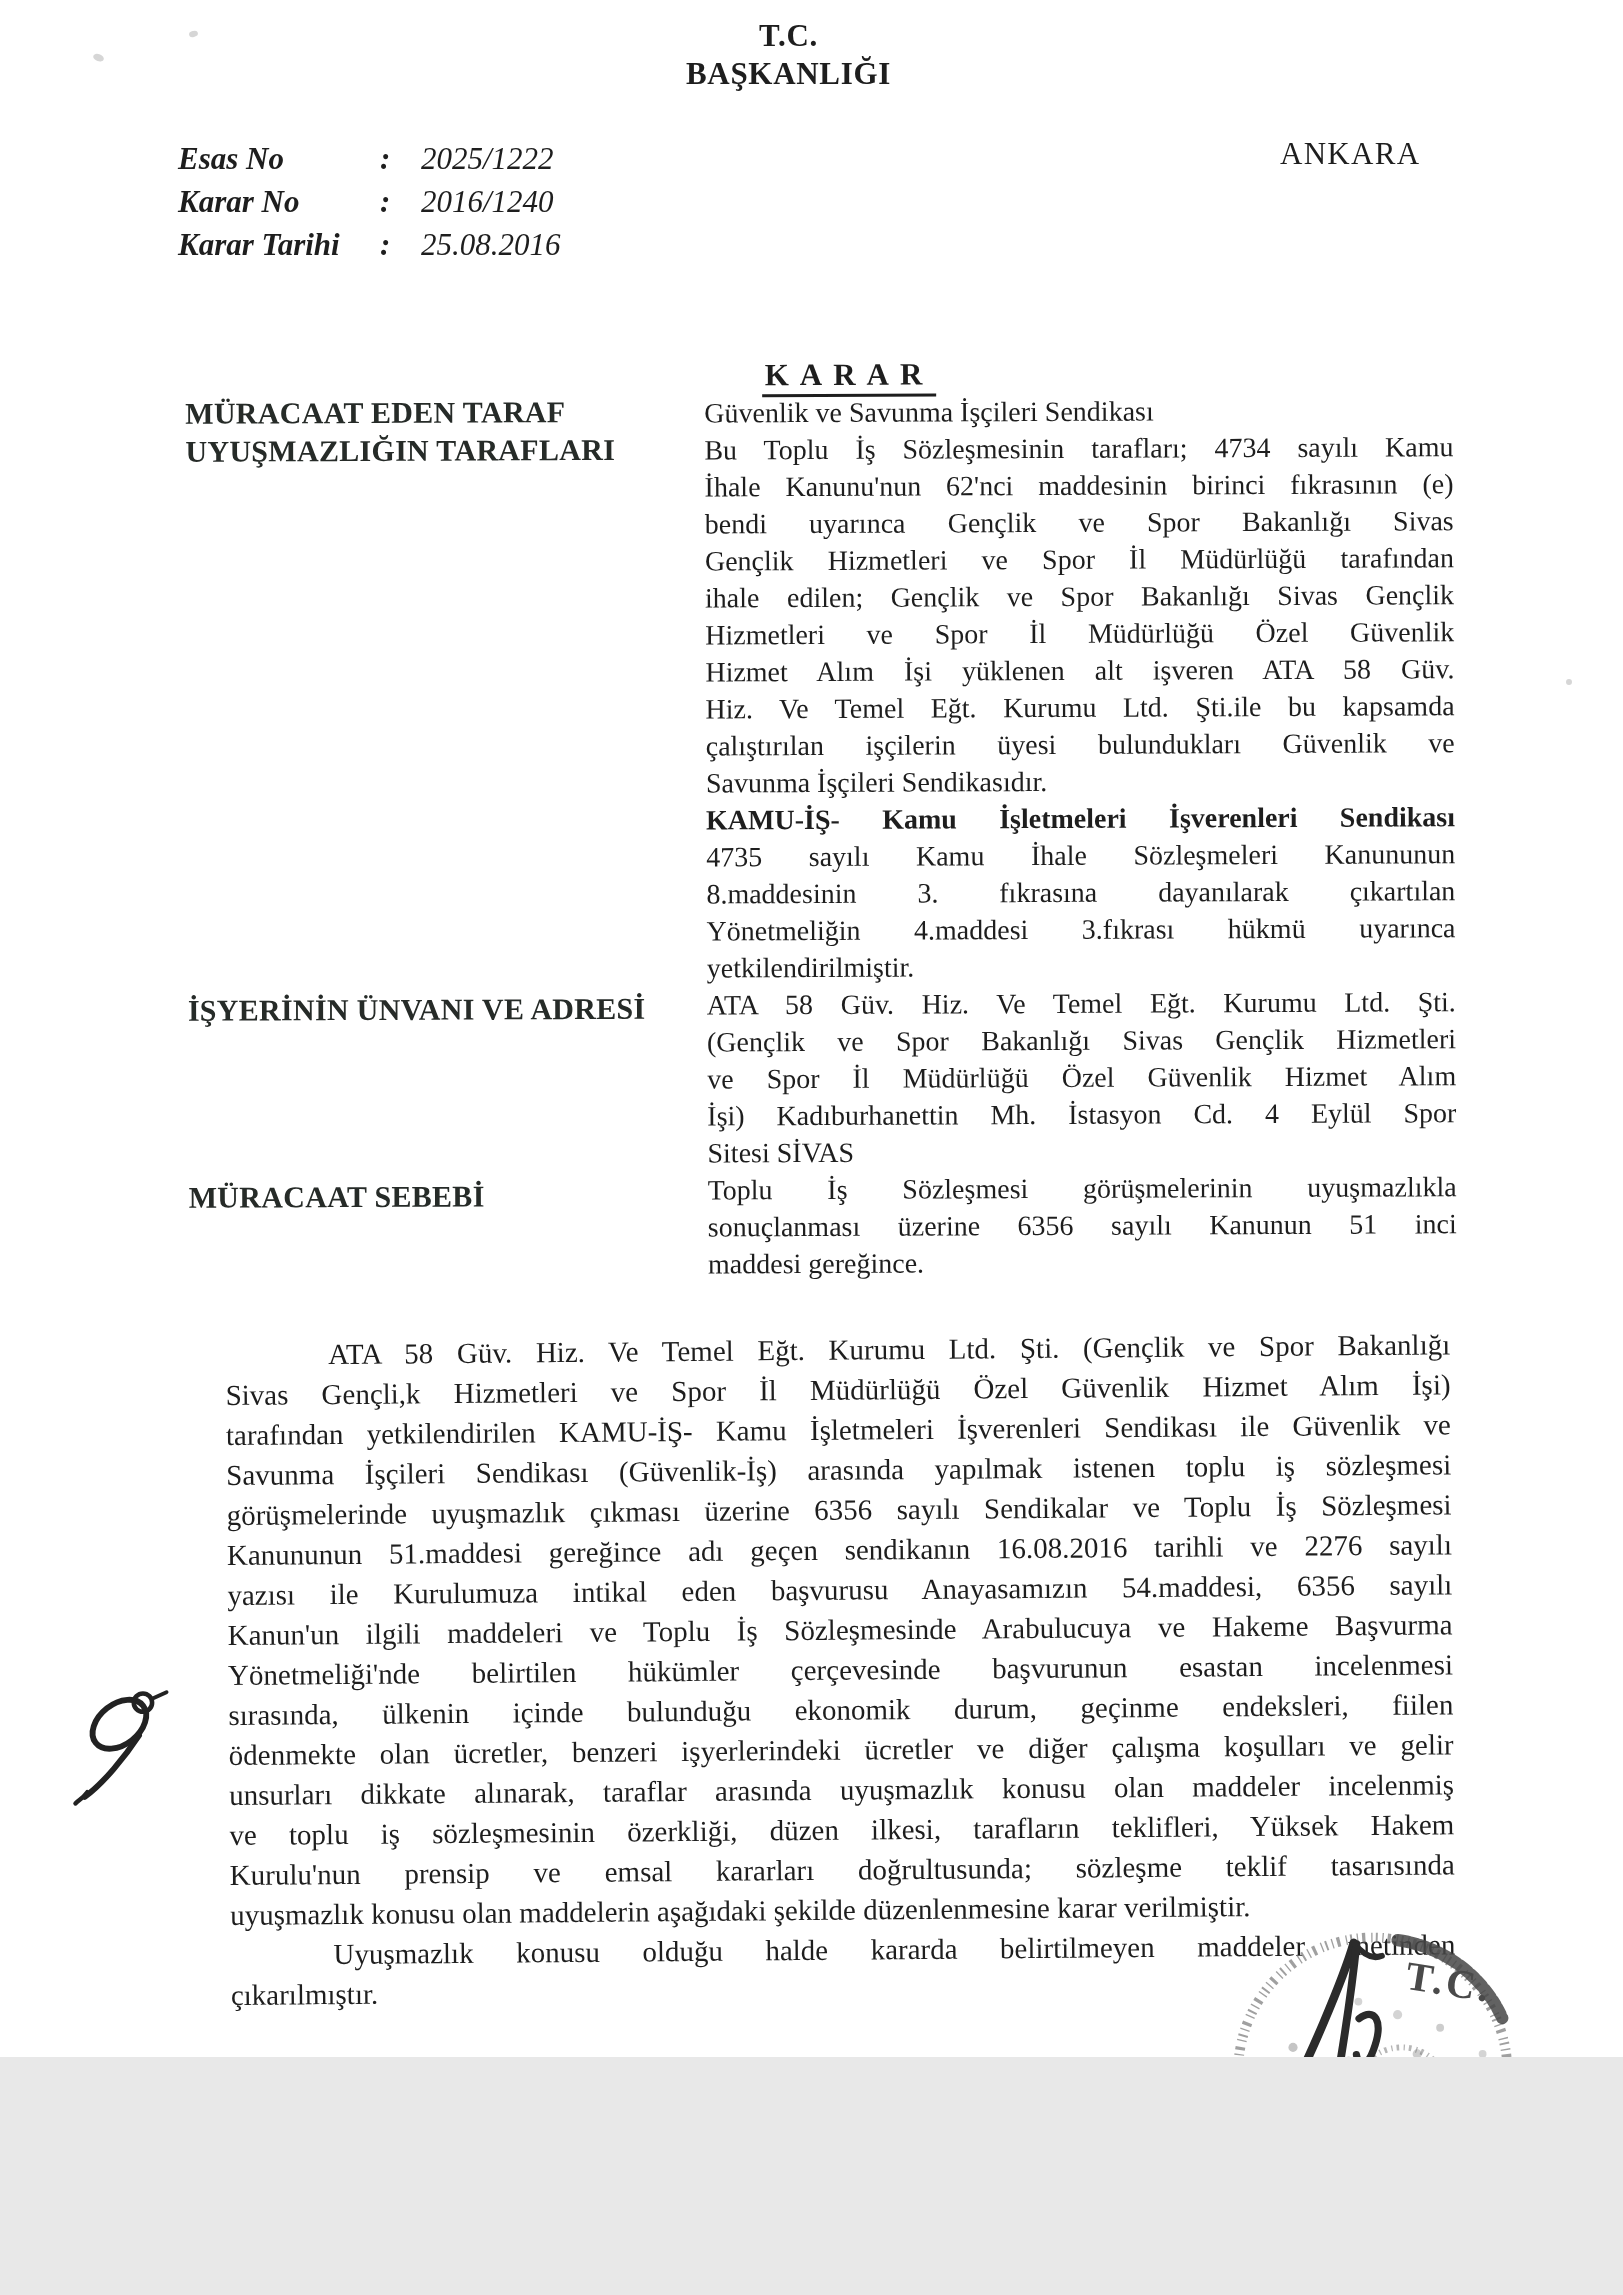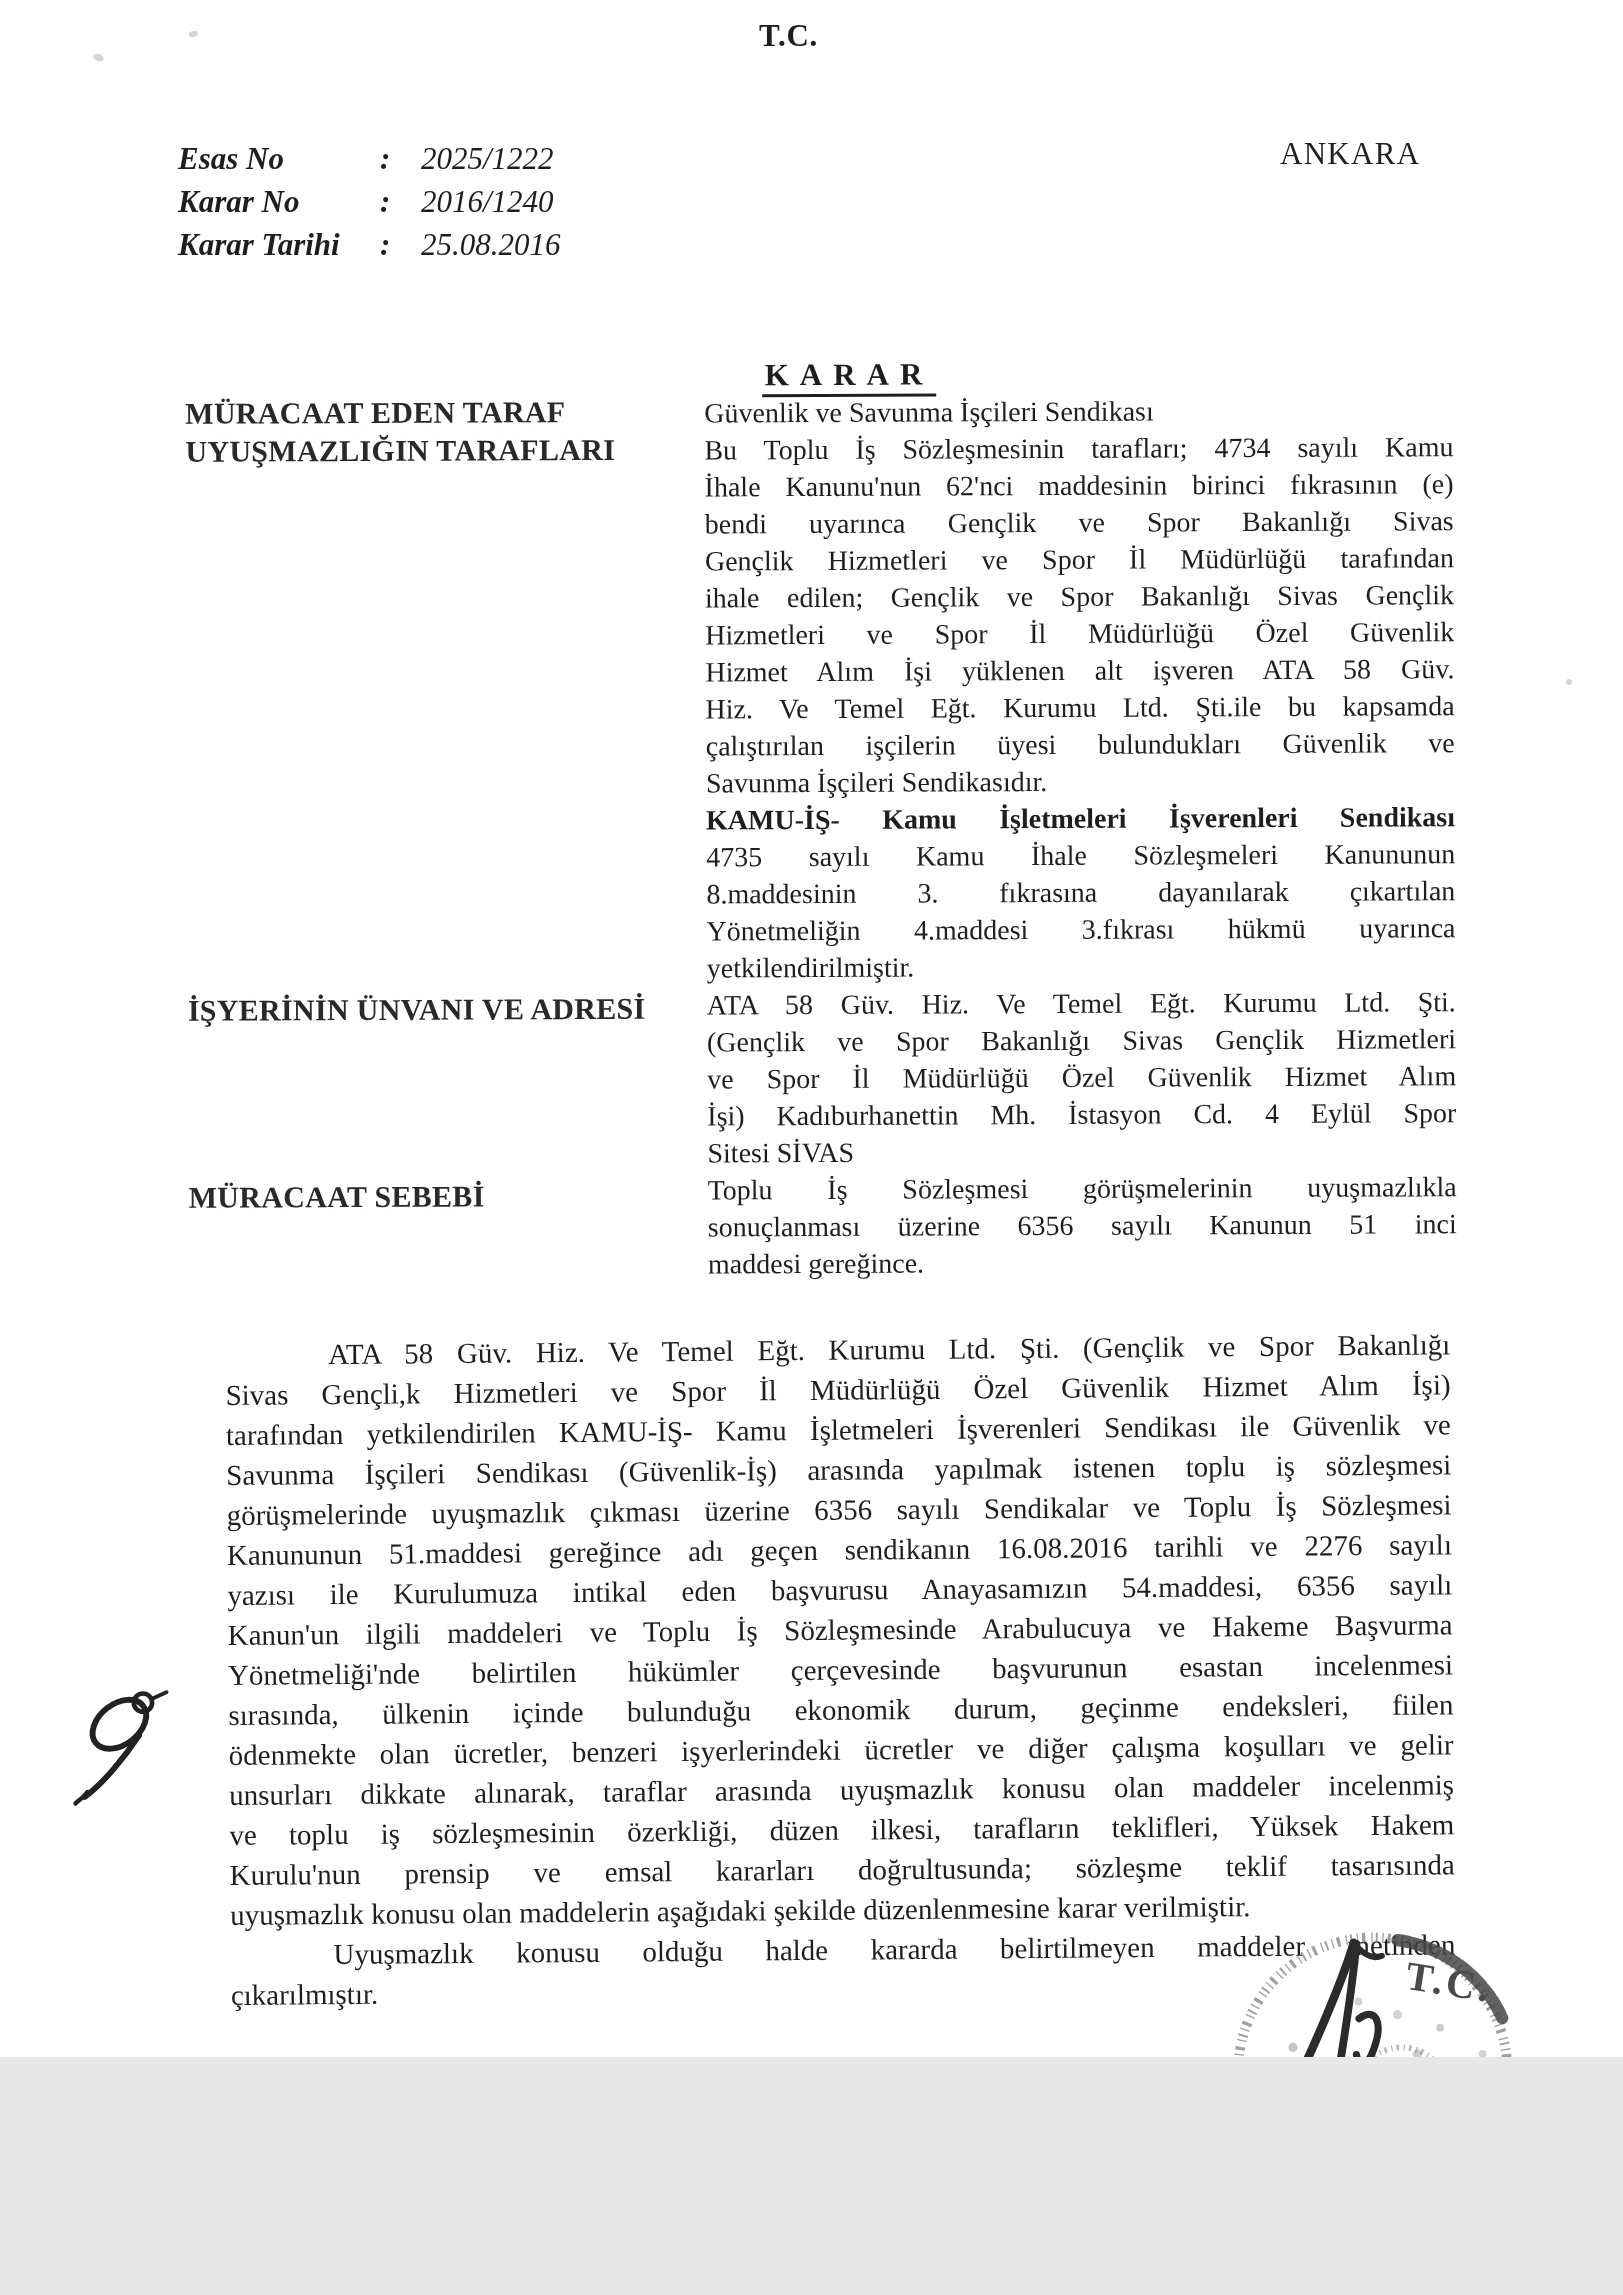--- a/index.html
+++ b/index.html
@@ -60,20 +60,21 @@
 <body>
 
 <div class="page">
 
   <div class="speck" style="left:93px;top:54px;width:10.5px;height:7.2px;transform:rotate(20deg);"></div>
   <div class="speck" style="left:189px;top:31px;width:8.5px;height:5.9px;transform:rotate(-15deg);"></div>
   <div class="speck" style="left:1566px;top:679px;width:5.9px;height:5.9px;"></div>
 
   <div class="letterhead">
     <div>T.C.</div>
+    <div>BAŞKANLIĞI</div>
   </div>
   <div class="city">ANKARA</div>
 
   <div class="case-info">
     <div class="ci-row">
       <span class="ci-label">Esas No</span>
       <span class="ci-colon">:</span>
       <span class="ci-value">2025/1222</span>
     </div>
     <div class="ci-row">

